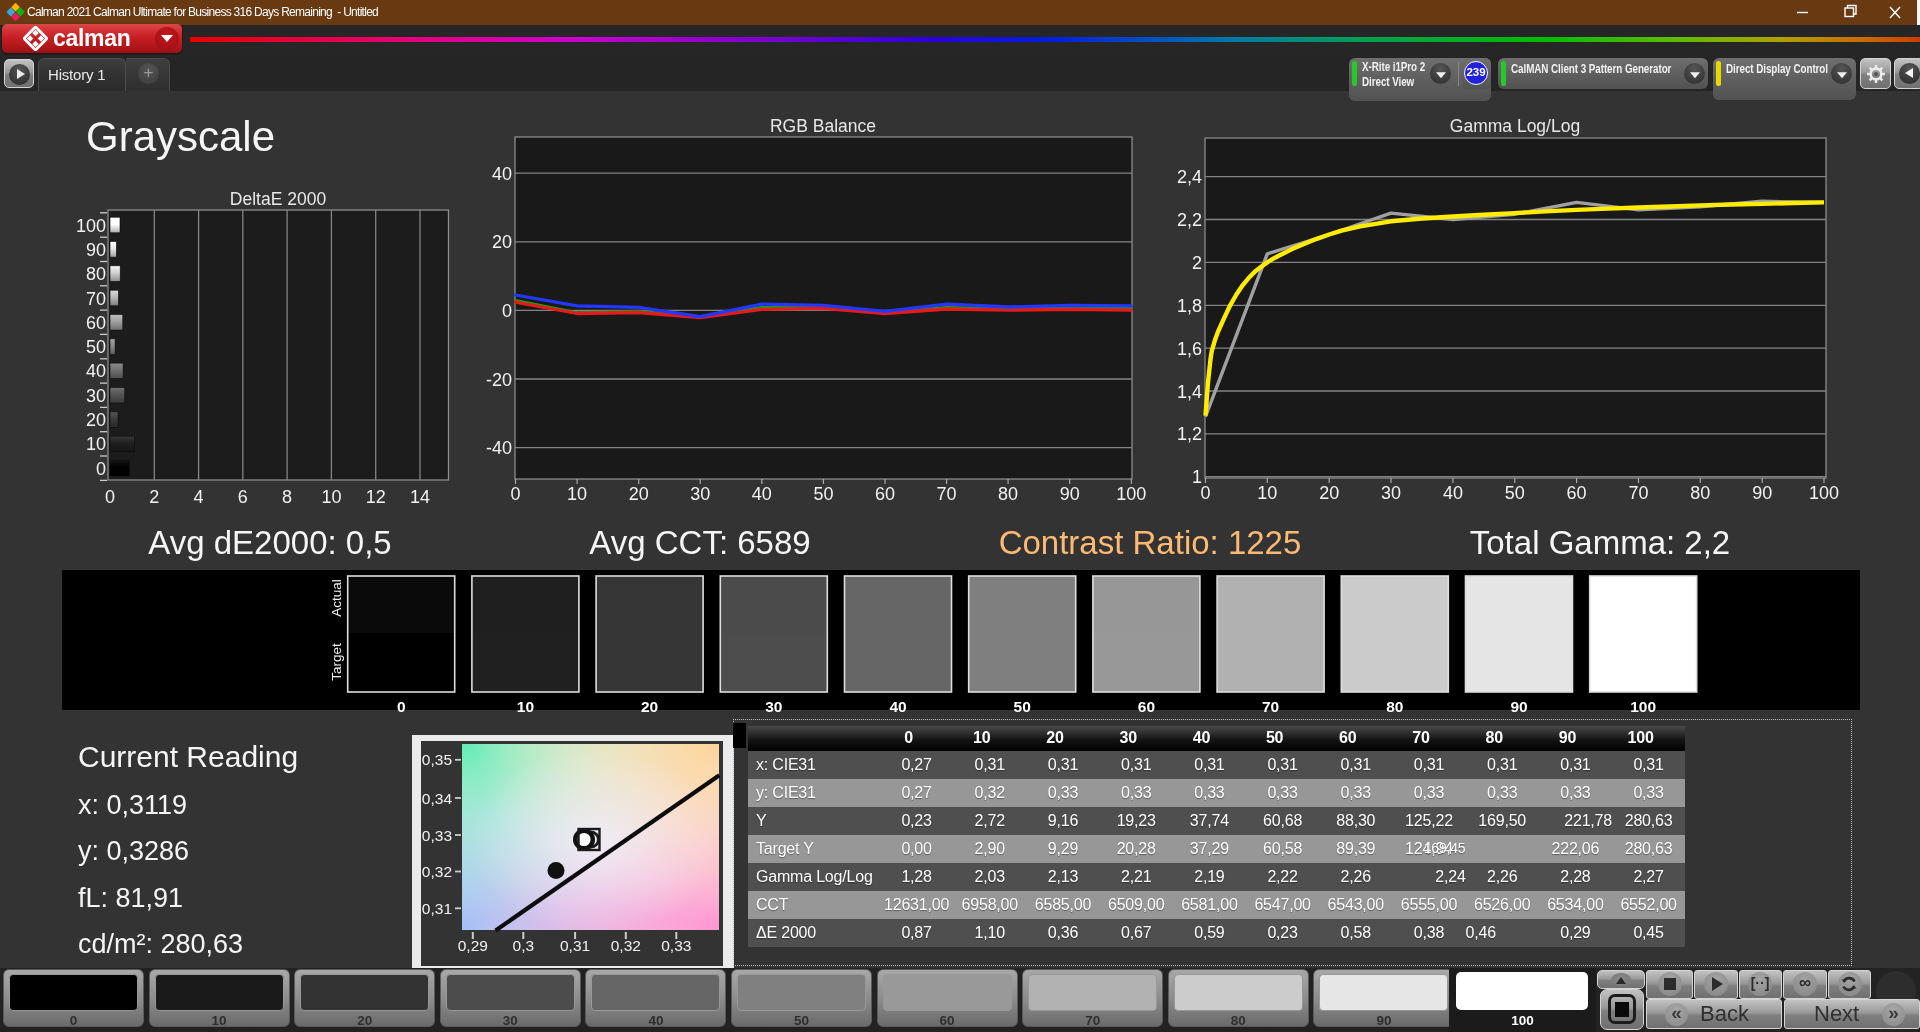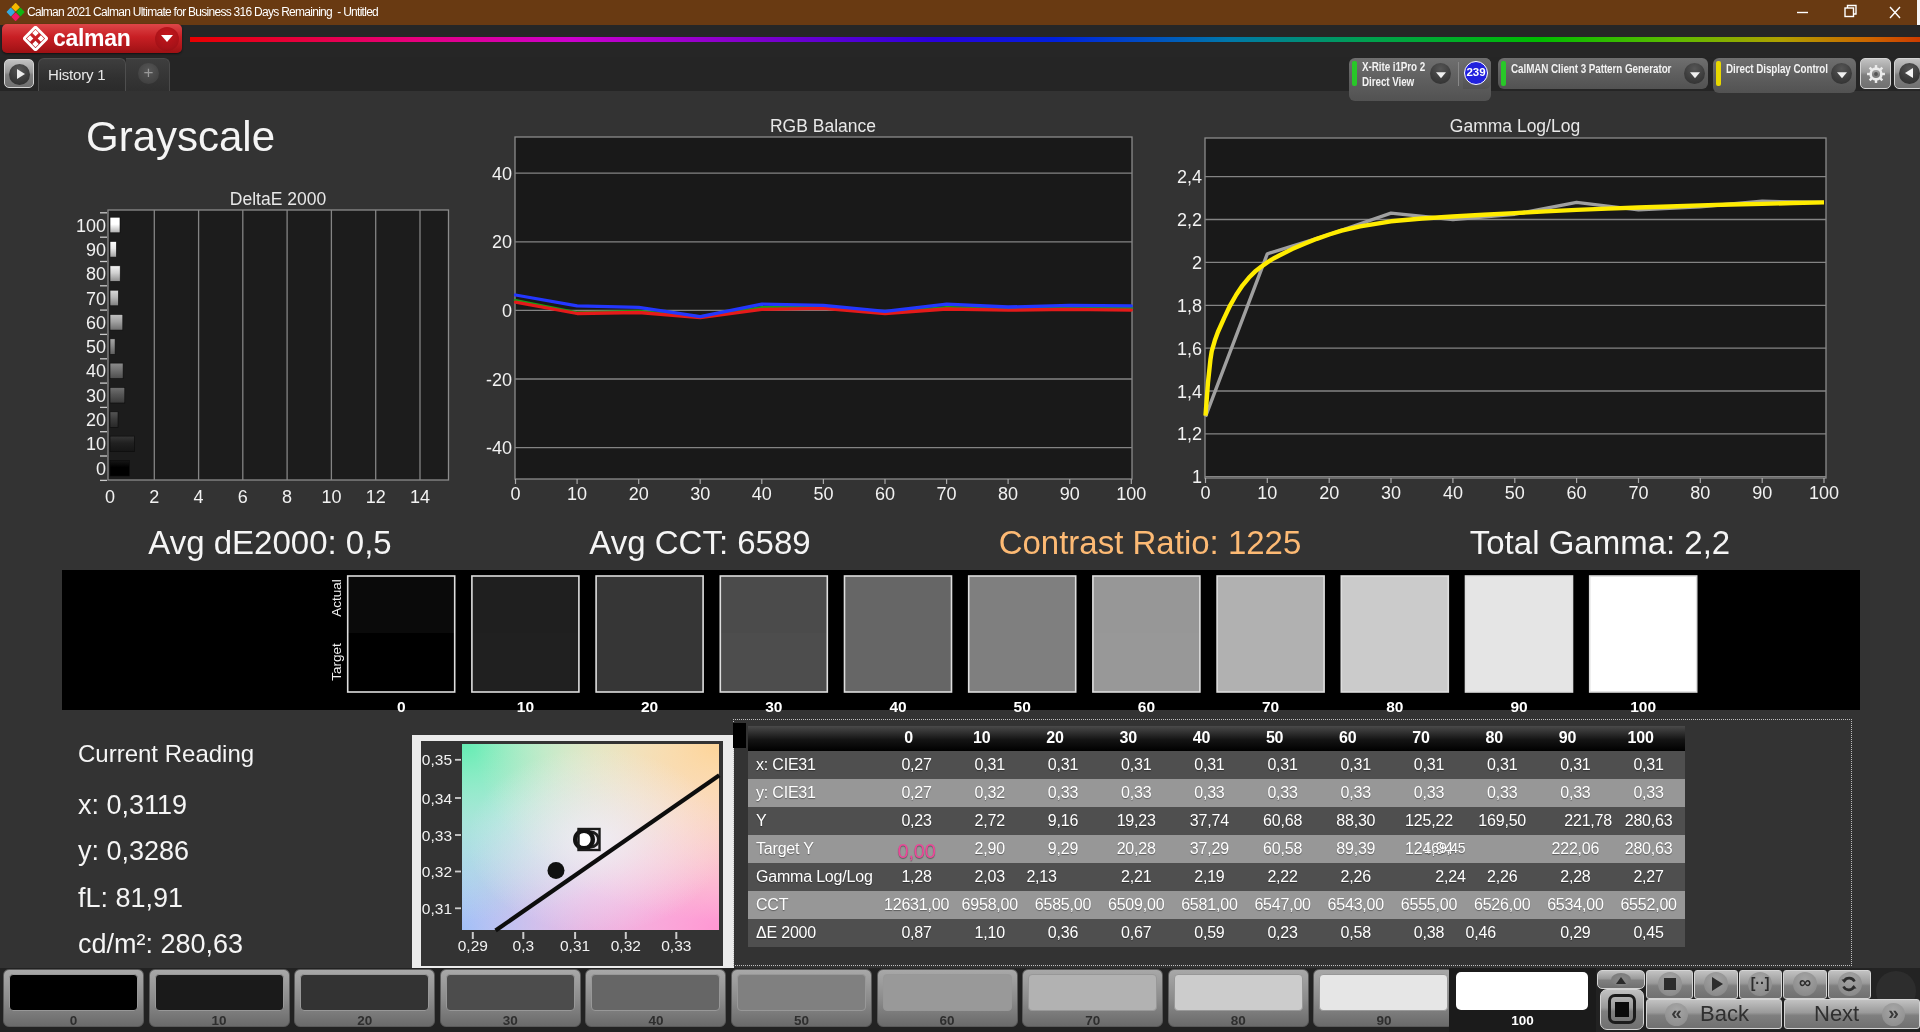--- a/index.html
+++ b/index.html
@@ -58,21 +58,21 @@
       <div class="ddcirc" style="left:81px;top:5px"></div>
     </div>
 <div class="a" style="left:1458px;top:5px;width:1px;height:24px;background:#888"></div>
 <div class="a" style="left:1463px;top:1px;width:28px;height:31px;background:linear-gradient(#6f6f6f,#525252);border-radius:0 6px 6px 0"></div>
 <div class="a" style="left:1464px;top:4px;width:24px;height:24px;border-radius:50%;background:#2121dd;border:1.5px solid #fff;color:#fff;font-size:11.5px;font-weight:bold;text-align:center;line-height:21px">239</div>
 <div class="a ddbtn" style="left:1498px;top:1px;width:210px;height:31px">
       <div class="a" style="left:3px;top:3px;width:5px;height:25px;border-radius:2px;background:#28c828"></div>
       <div class="a" style="left:13px;top:4px;font-size:12.5px;font-weight:bold;letter-spacing:-0.1px;color:#f2f2f2;transform:scaleX(0.79);transform-origin:0 0;white-space:nowrap">CalMAN Client 3 Pattern Generator</div>
       <div class="ddcirc" style="left:186px;top:5px"></div>
     </div>
-<div class="a ddbtn" style="left:1713px;top:1px;width:143px;height:35px">
+<div class="a ddbtn" style="left:1713px;top:1px;width:143px;height:42px">
       <div class="a" style="left:3px;top:3px;width:5px;height:25px;border-radius:2px;background:#e8d800"></div>
       <div class="a" style="left:13px;top:4px;font-size:12.5px;font-weight:bold;letter-spacing:-0.1px;color:#f2f2f2;transform:scaleX(0.79);transform-origin:0 0;white-space:nowrap">Direct Display Control</div>
       <div class="ddcirc" style="left:118px;top:5px"></div>
     </div>
 <div class="a metal" style="left:1860px;top:1px;width:31px;height:31px"></div>
     <svg class="a" style="left:1866px;top:7px" width="20" height="20" viewBox="0 0 23 23">
       <circle cx="11.5" cy="11.5" r="6.2" fill="none" stroke="#ececec" stroke-width="3"></circle>
       <g stroke="#ececec" stroke-width="2.8">
         <line x1="11.5" y1="1.2" x2="11.5" y2="5.2"></line>
         <line x1="11.5" y1="17.8" x2="11.5" y2="21.8"></line>
@@ -381,21 +381,21 @@
 <line x1="575.1" y1="932" x2="575.1" y2="939" stroke="#cccccc" stroke-width="2"></line>
 <text x="625.8" y="951" font-size="15.5" fill="#f2f2f2" text-anchor="middle">0,32</text>
 <line x1="625.8" y1="932" x2="625.8" y2="939" stroke="#cccccc" stroke-width="2"></line>
 <text x="676.3" y="951" font-size="15.5" fill="#f2f2f2" text-anchor="middle">0,33</text>
 <line x1="676.3" y1="932" x2="676.3" y2="939" stroke="#cccccc" stroke-width="2"></line>
 </svg>
 <div class="a" style="left:60px;top:524px;width:420px;text-align:center;font-size:33px;color:#f5f5f5">Avg dE2000: 0,5</div>
 <div class="a" style="left:490px;top:524px;width:420px;text-align:center;font-size:33px;color:#f5f5f5">Avg CCT: 6589</div>
 <div class="a" style="left:940px;top:524px;width:420px;text-align:center;font-size:33px;color:#fdba74">Contrast Ratio: 1225</div>
 <div class="a" style="left:1390px;top:524px;width:420px;text-align:center;font-size:33px;color:#f5f5f5">Total Gamma: 2,2</div>
-<div class="a" style="left:78px;top:740px;font-size:24px;color:#f5f5f5">Current Reading</div>
+<div class="a" style="left:78px;top:740px;font-size:30px;color:#f5f5f5">Current Reading</div>
 <div class="a" style="left:78px;top:790px;font-size:27px;color:#f5f5f5">x: 0,3119</div>
 <div class="a" style="left:78px;top:836px;font-size:27px;color:#f5f5f5">y: 0,3286</div>
 <div class="a" style="left:78px;top:883px;font-size:27px;color:#f5f5f5">fL: 81,91</div>
 <div class="a" style="left:78px;top:929px;font-size:27px;color:#f5f5f5">cd/m²: 280,63</div>
 <div class="a" style="left:733px;top:719px;width:1119px;height:247px;border:1px dotted #c0c0c0"></div>
 <div class="a" style="left:733px;top:723px;width:13px;height:25px;background:#000"></div>
 <div class="a" style="left:748px;top:726px;width:937px;height:25px;background:linear-gradient(#4a4a4a,#141414 55%,#000)"></div>
 <div class="a" style="left:880.0px;top:729px;width:73.2px;margin-left:-8px;text-align:center;font-size:16px;font-weight:bold;letter-spacing:-0.2px;color:#fff">0</div>
 <div class="a" style="left:953.2px;top:729px;width:73.2px;margin-left:-8px;text-align:center;font-size:16px;font-weight:bold;letter-spacing:-0.2px;color:#fff">10</div>
 <div class="a" style="left:1026.4px;top:729px;width:73.2px;margin-left:-8px;text-align:center;font-size:16px;font-weight:bold;letter-spacing:-0.2px;color:#fff">20</div>
@@ -441,36 +441,36 @@
 <div class="a" style="left:1099.6px;top:812px;width:73.2px;text-align:center;font-size:16px;letter-spacing:-0.2px;color:#fff;text-shadow:0 1px 1px #0006">19,23</div>
 <div class="a" style="left:1172.8px;top:812px;width:73.2px;text-align:center;font-size:16px;letter-spacing:-0.2px;color:#fff;text-shadow:0 1px 1px #0006">37,74</div>
 <div class="a" style="left:1246.0px;top:812px;width:73.2px;text-align:center;font-size:16px;letter-spacing:-0.2px;color:#fff;text-shadow:0 1px 1px #0006">60,68</div>
 <div class="a" style="left:1319.2px;top:812px;width:73.2px;text-align:center;font-size:16px;letter-spacing:-0.2px;color:#fff;text-shadow:0 1px 1px #0006">88,30</div>
 <div class="a" style="left:1392.4px;top:812px;width:73.2px;text-align:center;font-size:16px;letter-spacing:-0.2px;color:#fff;text-shadow:0 1px 1px #0006">125,22</div>
 <div class="a" style="left:1465.6px;top:812px;width:73.2px;text-align:center;font-size:16px;letter-spacing:-0.2px;color:#fff;text-shadow:0 1px 1px #0006">169,50</div>
 <div class="a" style="left:1538.8px;top:812px;width:73.2px;text-align:right;font-size:16px;letter-spacing:-0.2px;color:#fff;text-shadow:0 1px 1px #0006">221,78</div>
 <div class="a" style="left:1612.0px;top:812px;width:73.2px;text-align:center;font-size:16px;letter-spacing:-0.2px;color:#fff;text-shadow:0 1px 1px #0006">280,63</div>
 <div class="a" style="left:748px;top:835px;width:937px;height:27.5px;background:#979797"></div>
 <div class="a" style="left:756px;top:840px;font-size:16px;letter-spacing:-0.2px;color:#fff;text-shadow:0 1px 1px #0006">Target Y</div>
-<div class="a" style="left:880.0px;top:840px;width:73.2px;text-align:center;font-size:20px;letter-spacing:-0.2px;color:#ec4899;text-shadow:0 1px 1px #0006">0,00</div>
+<div class="a" style="left:880.0px;top:840px;width:73.2px;text-align:center;font-size:16px;letter-spacing:-0.2px;color:#ffffff;text-shadow:0 1px 1px #0006">0,00</div>
 <div class="a" style="left:953.2px;top:840px;width:73.2px;text-align:center;font-size:16px;letter-spacing:-0.2px;color:#fff;text-shadow:0 1px 1px #0006">2,90</div>
 <div class="a" style="left:1026.4px;top:840px;width:73.2px;text-align:center;font-size:16px;letter-spacing:-0.2px;color:#fff;text-shadow:0 1px 1px #0006">9,29</div>
 <div class="a" style="left:1099.6px;top:840px;width:73.2px;text-align:center;font-size:16px;letter-spacing:-0.2px;color:#fff;text-shadow:0 1px 1px #0006">20,28</div>
 <div class="a" style="left:1172.8px;top:840px;width:73.2px;text-align:center;font-size:16px;letter-spacing:-0.2px;color:#fff;text-shadow:0 1px 1px #0006">37,29</div>
 <div class="a" style="left:1246.0px;top:840px;width:73.2px;text-align:center;font-size:16px;letter-spacing:-0.2px;color:#fff;text-shadow:0 1px 1px #0006">60,58</div>
 <div class="a" style="left:1319.2px;top:840px;width:73.2px;text-align:center;font-size:16px;letter-spacing:-0.2px;color:#fff;text-shadow:0 1px 1px #0006">89,39</div>
 <div class="a" style="left:1392.4px;top:840px;width:73.2px;text-align:center;font-size:16px;letter-spacing:-0.2px;color:#fff;text-shadow:0 1px 1px #0006">124,94</div>
 <div class="a" style="left:1408px;top:840px;width:73.2px;text-align:center;font-size:14px;letter-spacing:-0.2px;color:#fff;text-shadow:0 1px 1px #0006">169,45</div>
 <div class="a" style="left:1538.8px;top:840px;width:73.2px;text-align:center;font-size:16px;letter-spacing:-0.2px;color:#fff;text-shadow:0 1px 1px #0006">222,06</div>
 <div class="a" style="left:1612.0px;top:840px;width:73.2px;text-align:center;font-size:16px;letter-spacing:-0.2px;color:#fff;text-shadow:0 1px 1px #0006">280,63</div>
 <div class="a" style="left:748px;top:863px;width:937px;height:27.5px;background:#4f4f4f"></div>
 <div class="a" style="left:756px;top:868px;font-size:16px;letter-spacing:-0.2px;color:#fff;text-shadow:0 1px 1px #0006">Gamma Log/Log</div>
 <div class="a" style="left:880.0px;top:868px;width:73.2px;text-align:center;font-size:16px;letter-spacing:-0.2px;color:#fff;text-shadow:0 1px 1px #0006">1,28</div>
 <div class="a" style="left:953.2px;top:868px;width:73.2px;text-align:center;font-size:16px;letter-spacing:-0.2px;color:#fff;text-shadow:0 1px 1px #0006">2,03</div>
-<div class="a" style="left:1026.4px;top:868px;width:73.2px;font-size:16px;letter-spacing:-0.2px;color:#fff;text-shadow:0 1px 1px #0006">2,13</div>
+<div class="a" style="left:1026.4px;top:868px;width:73.2px;text-align:center;font-size:16px;letter-spacing:-0.2px;color:#fff;text-shadow:0 1px 1px #0006">2,13</div>
 <div class="a" style="left:1099.6px;top:868px;width:73.2px;text-align:center;font-size:16px;letter-spacing:-0.2px;color:#fff;text-shadow:0 1px 1px #0006">2,21</div>
 <div class="a" style="left:1172.8px;top:868px;width:73.2px;text-align:center;font-size:16px;letter-spacing:-0.2px;color:#fff;text-shadow:0 1px 1px #0006">2,19</div>
 <div class="a" style="left:1246.0px;top:868px;width:73.2px;text-align:center;font-size:16px;letter-spacing:-0.2px;color:#fff;text-shadow:0 1px 1px #0006">2,22</div>
 <div class="a" style="left:1319.2px;top:868px;width:73.2px;text-align:center;font-size:16px;letter-spacing:-0.2px;color:#fff;text-shadow:0 1px 1px #0006">2,26</div>
 <div class="a" style="left:1392.4px;top:868px;width:73.2px;text-align:right;font-size:16px;letter-spacing:-0.2px;color:#fff;text-shadow:0 1px 1px #0006">2,24</div>
 <div class="a" style="left:1465.6px;top:868px;width:73.2px;text-align:center;font-size:16px;letter-spacing:-0.2px;color:#fff;text-shadow:0 1px 1px #0006">2,26</div>
 <div class="a" style="left:1538.8px;top:868px;width:73.2px;text-align:center;font-size:16px;letter-spacing:-0.2px;color:#fff;text-shadow:0 1px 1px #0006">2,28</div>
 <div class="a" style="left:1612.0px;top:868px;width:73.2px;text-align:center;font-size:16px;letter-spacing:-0.2px;color:#fff;text-shadow:0 1px 1px #0006">2,27</div>
 <div class="a" style="left:748px;top:891px;width:937px;height:27.5px;background:#979797"></div>
 <div class="a" style="left:756px;top:896px;font-size:16px;letter-spacing:-0.2px;color:#fff;text-shadow:0 1px 1px #0006">CCT</div>

